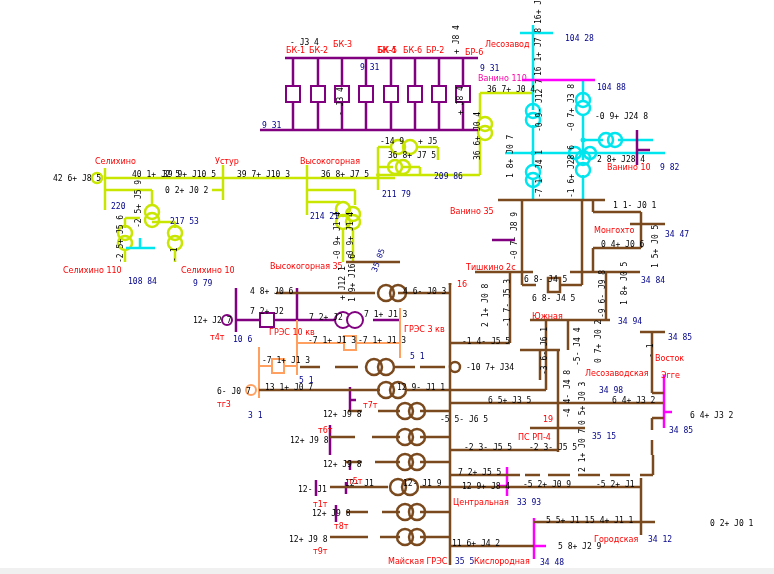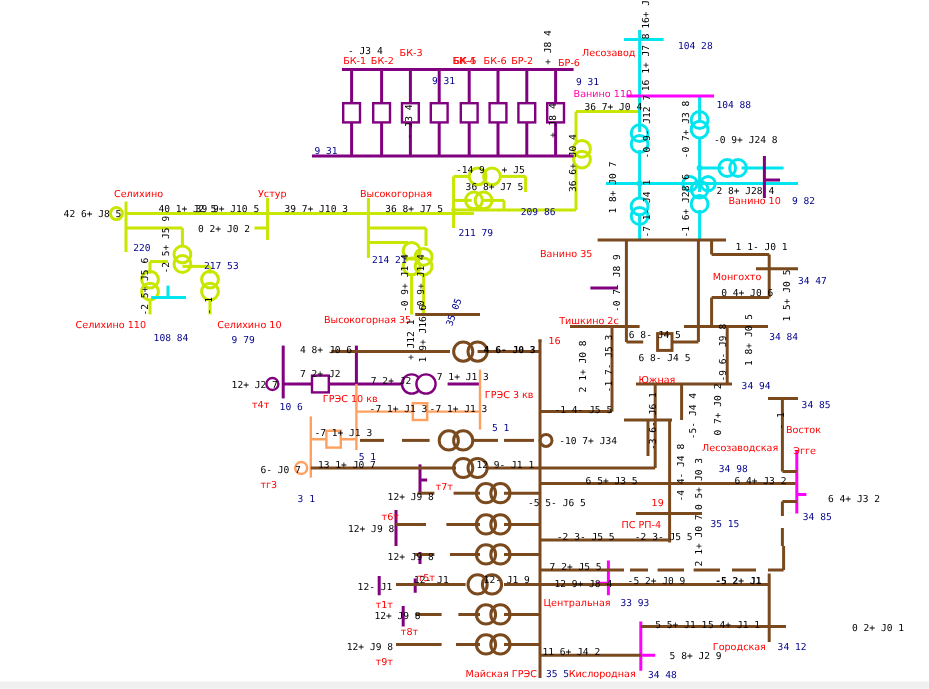--- a/index.html
+++ b/index.html
@@ -343,21 +343,21 @@
 <div class="lbl flow" style="left:380px;top:137px;">-14 9</div>
 <div class="lbl flow" style="left:418px;top:137px;">+ J5</div>
 <div class="lbl flow" style="left:487px;top:85px;">36 7+ J0 4</div>
 <div class="lbl flow" style="left:595px;top:112px;">-0 9+ J24 8</div>
 <div class="lbl flow" style="left:597px;top:155px;">2 8+ J28 4</div>
 <div class="lbl flow" style="left:613px;top:201px;">1 1- J0 1</div>
 <div class="lbl flow" style="left:601px;top:240px;">0 4+ J0 6</div>
 <div class="lbl flow" style="left:524px;top:275px;">6 8- J4 5</div>
 <div class="lbl flow" style="left:532px;top:294px;">6 8- J4 5</div>
 <div class="lbl flow" style="left:250px;top:287px;">4 8+ J0 6</div>
-<div class="lbl flow" style="left:403px;top:287px;font-weight:bold;">4 6- J0 3</div>
+<div class="lbl flow" style="left:403px;top:287px;">4 6- J0 3</div>
 <div class="lbl flow" style="left:462px;top:337px;">-1 4- J5 5</div>
 <div class="lbl flow" style="left:193px;top:316px;">12+ J2 7</div>
 <div class="lbl flow" style="left:250px;top:307px;">7 2+ J2</div>
 <div class="lbl flow" style="left:309px;top:313px;">7 2+ J2</div>
 <div class="lbl flow" style="left:364px;top:310px;">7 1+ J1 3</div>
 <div class="lbl flow" style="left:308px;top:336px;">-7 1+ J1 3</div>
 <div class="lbl flow" style="left:358px;top:336px;">-7 1+ J1 3</div>
 <div class="lbl flow" style="left:262px;top:356px;">-7 1+ J1 3</div>
 <div class="lbl flow" style="left:466px;top:363px;">-10 7+ J34</div>
 <div class="lbl flow" style="left:217px;top:387px;">6- J0 7</div>
@@ -373,21 +373,21 @@
 <div class="lbl flow" style="left:290px;top:436px;">12+ J9 8</div>
 <div class="lbl flow" style="left:323px;top:460px;">12+ J9 8</div>
 <div class="lbl flow" style="left:298px;top:485px;">12- J1</div>
 <div class="lbl flow" style="left:345px;top:479px;">12- J1</div>
 <div class="lbl flow" style="left:403px;top:479px;">12- J1 9</div>
 <div class="lbl flow" style="left:312px;top:509px;">12+ J9 8</div>
 <div class="lbl flow" style="left:289px;top:535px;">12+ J9 8</div>
 <div class="lbl flow" style="left:458px;top:468px;">7 2+ J5 5</div>
 <div class="lbl flow" style="left:462px;top:482px;">12 9+ J8 4</div>
 <div class="lbl flow" style="left:523px;top:480px;">-5 2+ J0 9</div>
-<div class="lbl flow" style="left:596px;top:480px;font-weight:bold;">-5 2+ J1</div>
+<div class="lbl flow" style="left:596px;top:480px;">-5 2+ J1</div>
 <div class="lbl flow" style="left:452px;top:539px;">11 6+ J4 2</div>
 <div class="lbl flow" style="left:546px;top:516px;">5 5+ J1 1</div>
 <div class="lbl flow" style="left:590px;top:516px;">5 4+ J1 1</div>
 <div class="lbl flow" style="left:666px;top:519px;padding-left:44px;">0 2+ J0 1</div>
 <div class="lbl flow" style="left:558px;top:542px;">5 8+ J2 9</div>
 <div class="lbl flow" style="left:290px;top:38px;">- J3 4</div>
 
 <div class="lbl flow v" style="left:134px;top:228px;">-2 5+ J5 9</div>
 <div class="lbl flow v" style="left:116px;top:263px;">-2 5+ J5 6</div>
 <div class="lbl flow v" style="left:170px;top:262px;">- 1</div>

